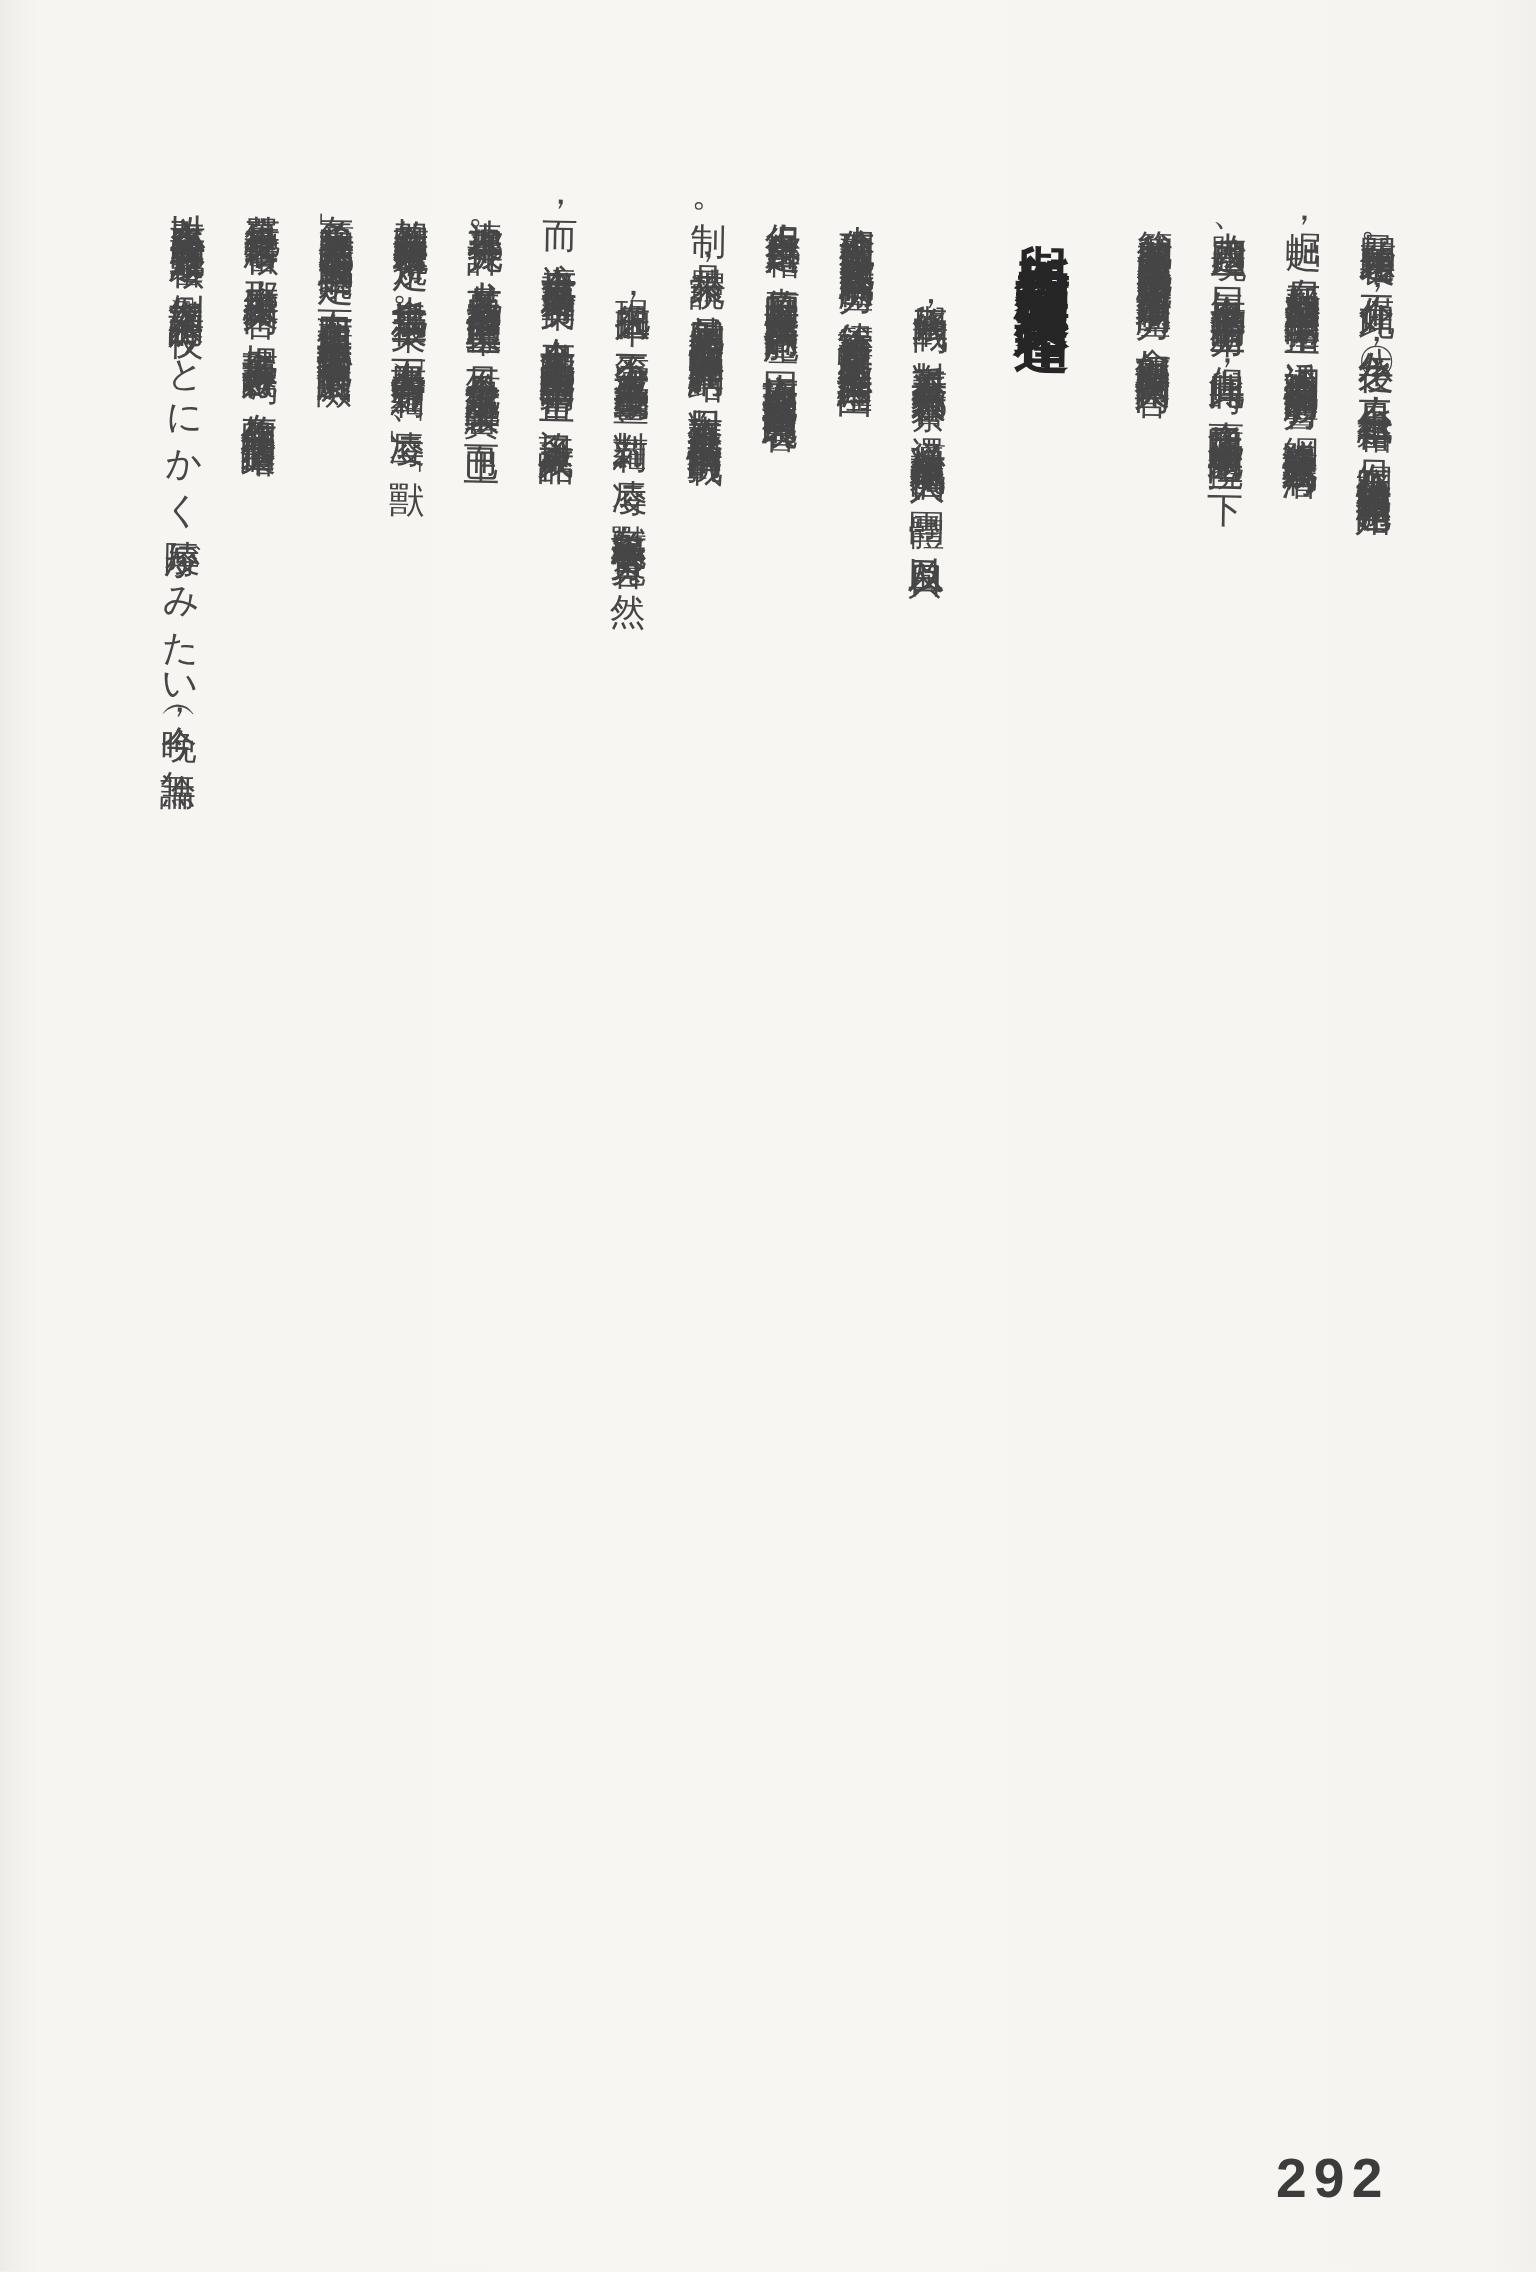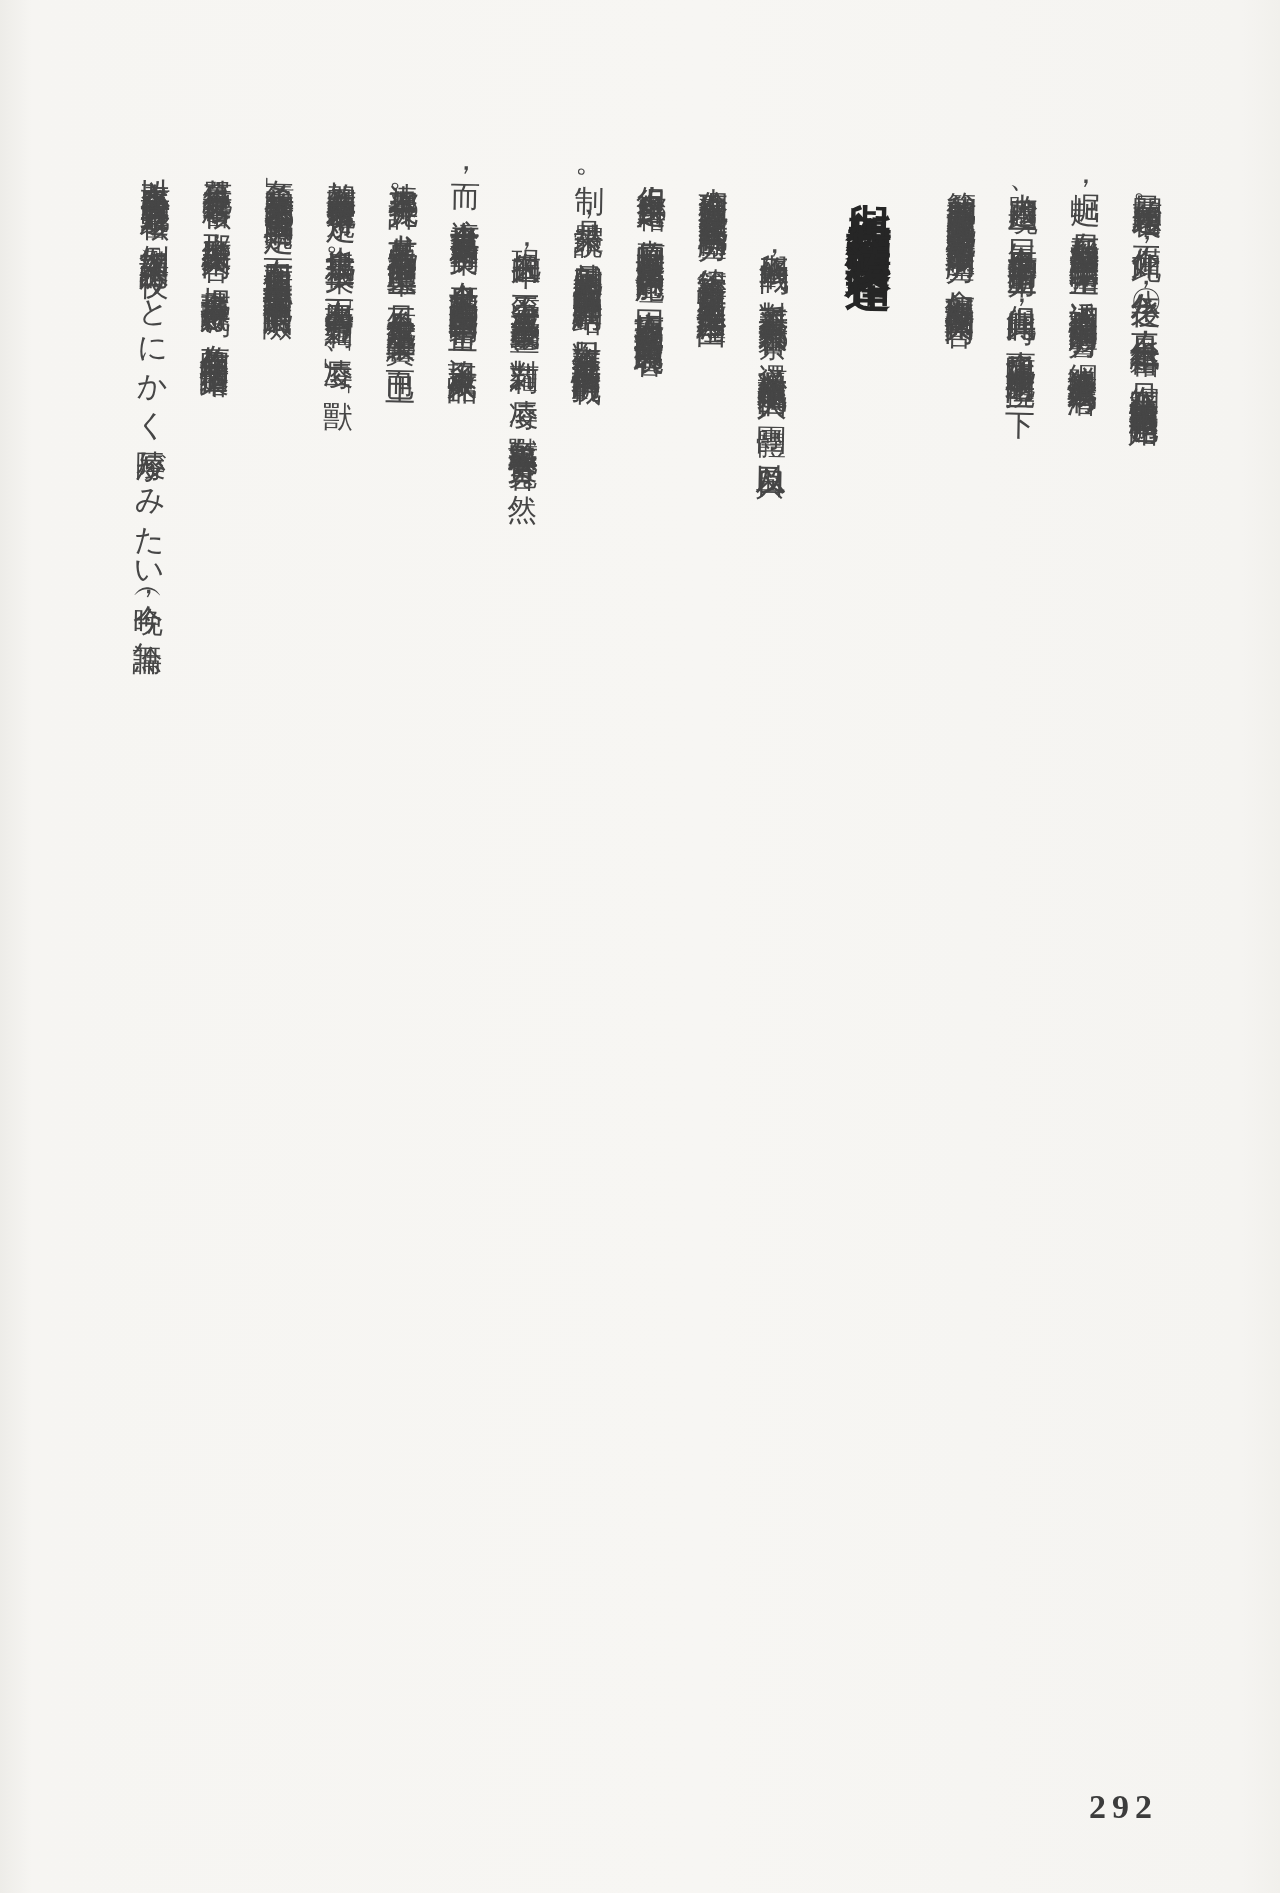--- a/index.html
+++ b/index.html
@@ -44,22 +44,22 @@
     line-height: 86px;
     letter-spacing: 7px;
     font-weight: 700;
     color: #262626;
     white-space: nowrap;
   }
   .page-number {
     position: absolute;
     top: 1788px;
     right: 122px;
-    font-family: Liberation Serif, serif;
-    font-size: 34px;
+    font-family: Liberation Sans, sans-serif;
+    font-size: 46px;
     font-weight: 700;
     letter-spacing: 6px;
     color: #3c3c3c;
   }
 </style>
 </head>
 <body>
 
 <div class="page">
 

